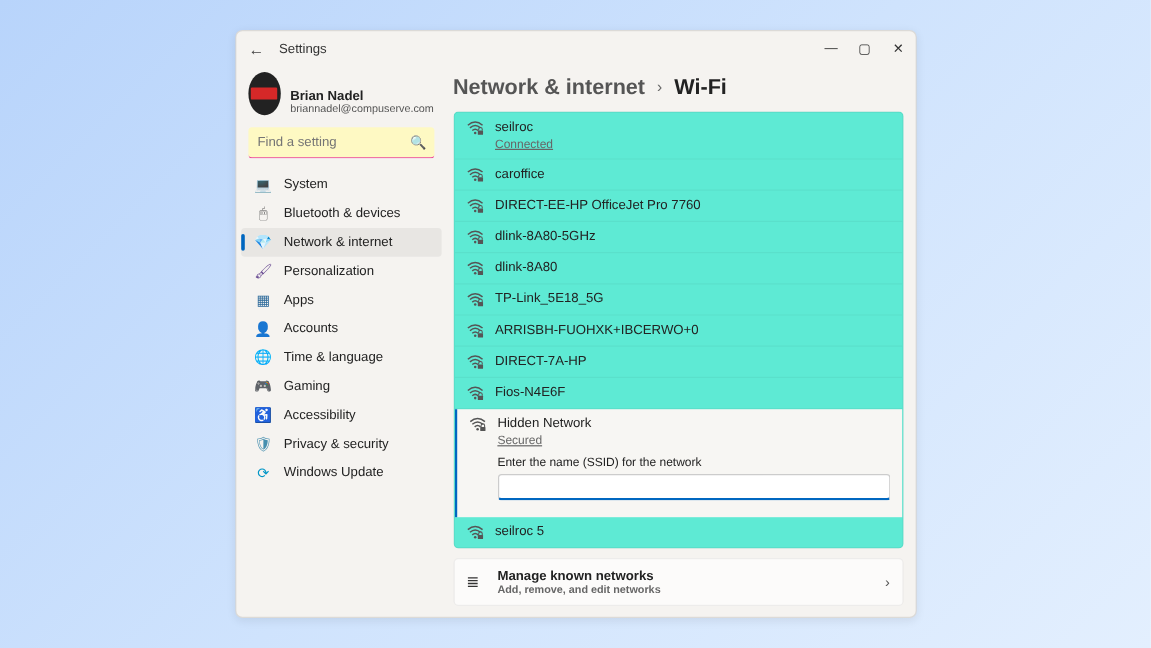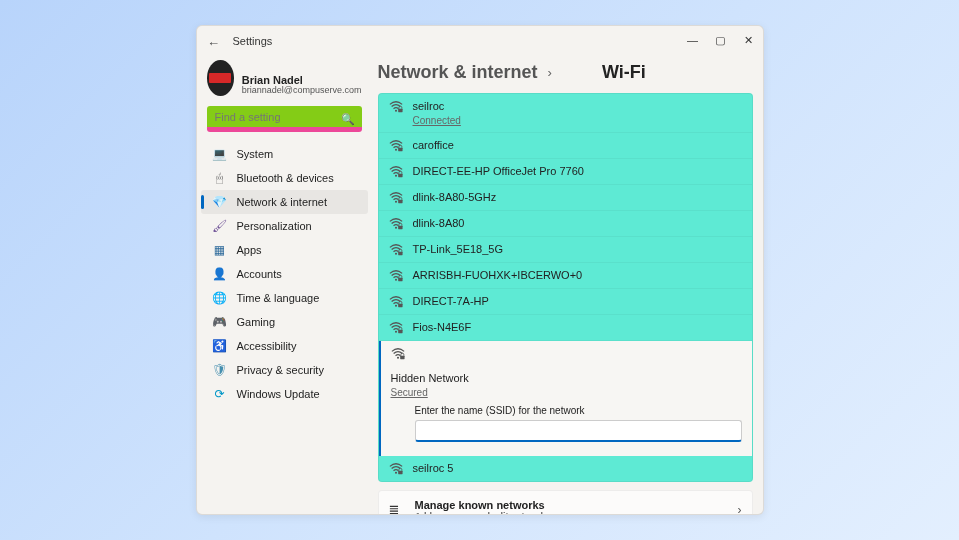--- a/index.html
+++ b/index.html
@@ -89,26 +89,26 @@
 .profile-name { font-size: 11px; font-weight: 600; color: #222; }
 .profile-email { font-size: 9px; color: #555; }
 .search-wrap {
   position: relative;
   margin: 0 6px 10px 6px;
 }
 .search {
   width: 100%;
   height: 26px;
   border: none;
-  background: #84cc16;
+  background: #fef9c3;
   border-radius: 3px;
   padding: 0 26px 0 8px;
   font-size: 11px;
   color: #333;
-  border-bottom: 5px solid #ec4899;
+  border-bottom: 1px solid #ec4899;
 }
 .search-icon {
   position: absolute;
   right: 6px; top: 50%;
   transform: translateY(-50%);
   font-size: 11px;
   color: #666;
 }
 .nav-list { list-style: none; }
 .nav-item {
@@ -148,21 +148,21 @@
 .main::-webkit-scrollbar { width: 3px; }
 .main::-webkit-scrollbar-thumb { background: #aaa; border-radius: 2px; }
 .breadcrumb {
   display: flex;
   align-items: center;
   gap: 10px;
   padding: 6px 0 10px 0;
 }
 .bc-parent { font-size: 18px; font-weight: 600; color: #555; cursor: pointer; }
 .bc-sep { font-size: 13px; color: #666; }
-.bc-current { font-size: 18px; font-weight: 600; color: #222; margin-left: 40px; }
+.bc-current { font-size: 18px; font-weight: 600; color: #222; }
 .netlist {
   background: #5eead4;
   border: 1px solid rgba(0,0,0,0.06);
   border-radius: 4px;
   overflow: hidden;
 }
 .net-item {
   display: flex;
   align-items: flex-start;
   gap: 10px;
@@ -179,21 +179,21 @@
 }
 .wifi-ico svg { display: block; }
 .net-text { flex: 1; line-height: 1.35; }
 .net-name { color: #222; }
 .net-sub { color: #666; font-size: 10px; text-decoration: underline; }
 .expanded {
   border-left: 2px solid #0067c0;
   background: #f7f6f3;
   padding-bottom: 8px;
 }
-.expanded .net-item { border-bottom: none; flex-direction: column; }
+.expanded .net-item { border-bottom: none; }
 .ssid-label { font-size: 10px; color: #222; padding: 0 10px 2px 34px; }
 .ssid-input {
   margin: 2px 10px 6px 34px;
   height: 22px;
   border: 1px solid #ccc;
   border-bottom: 2px solid #0067c0;
   border-radius: 3px;
   background: #fff;
   padding: 0 6px;
   font-size: 11px;

